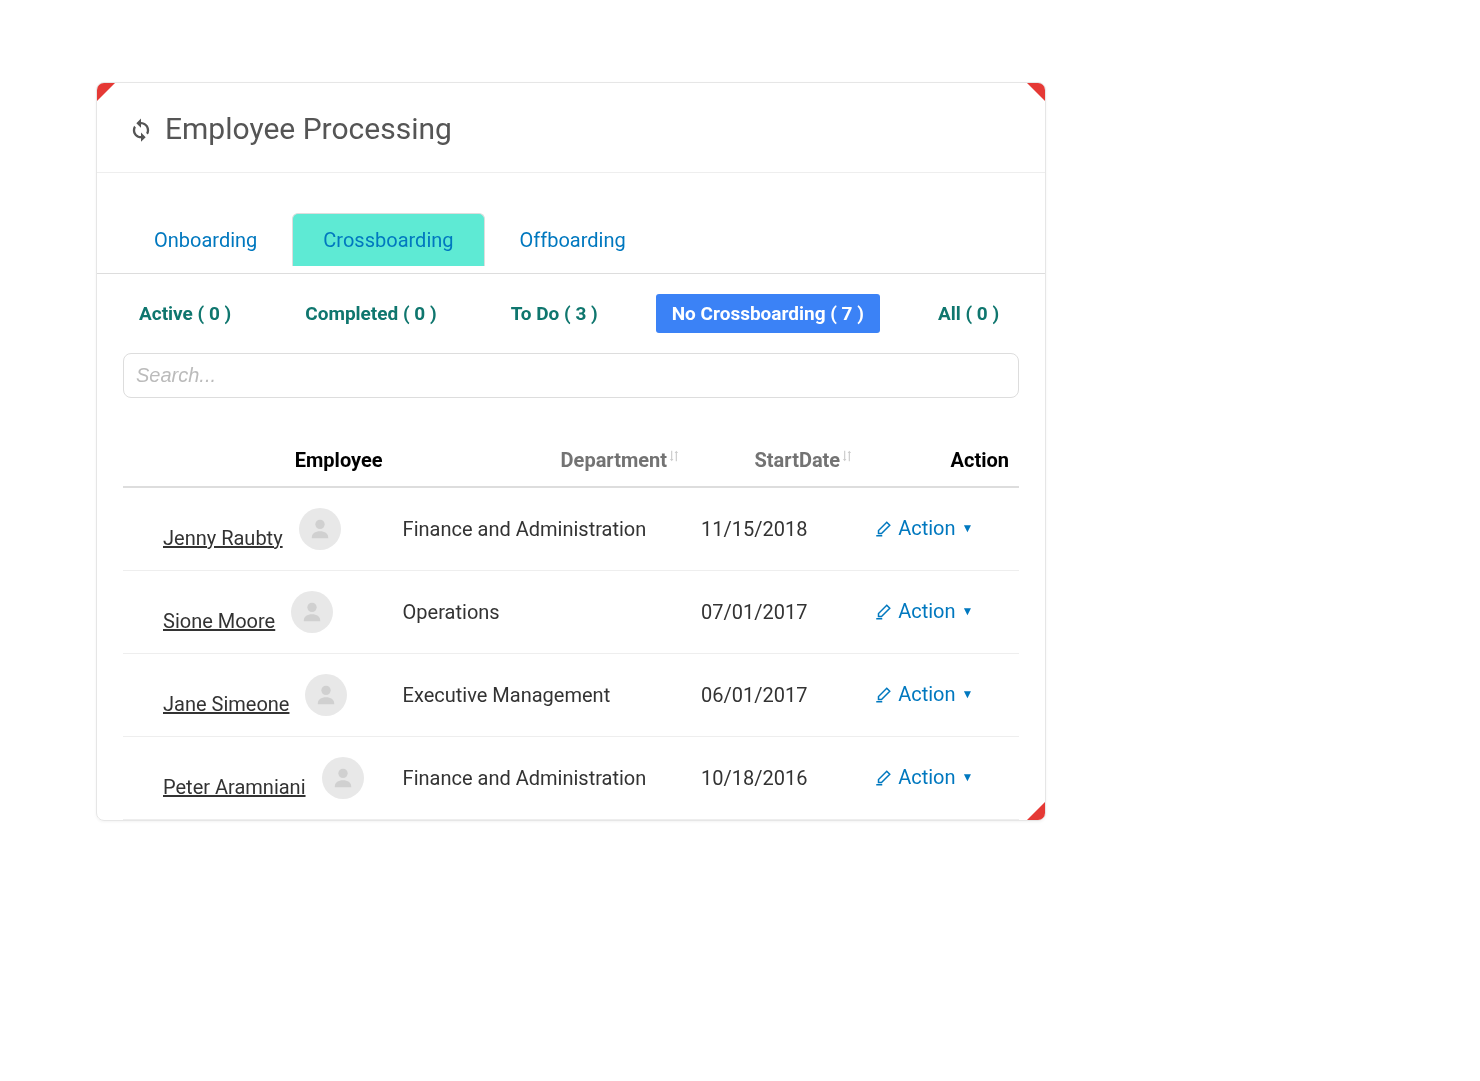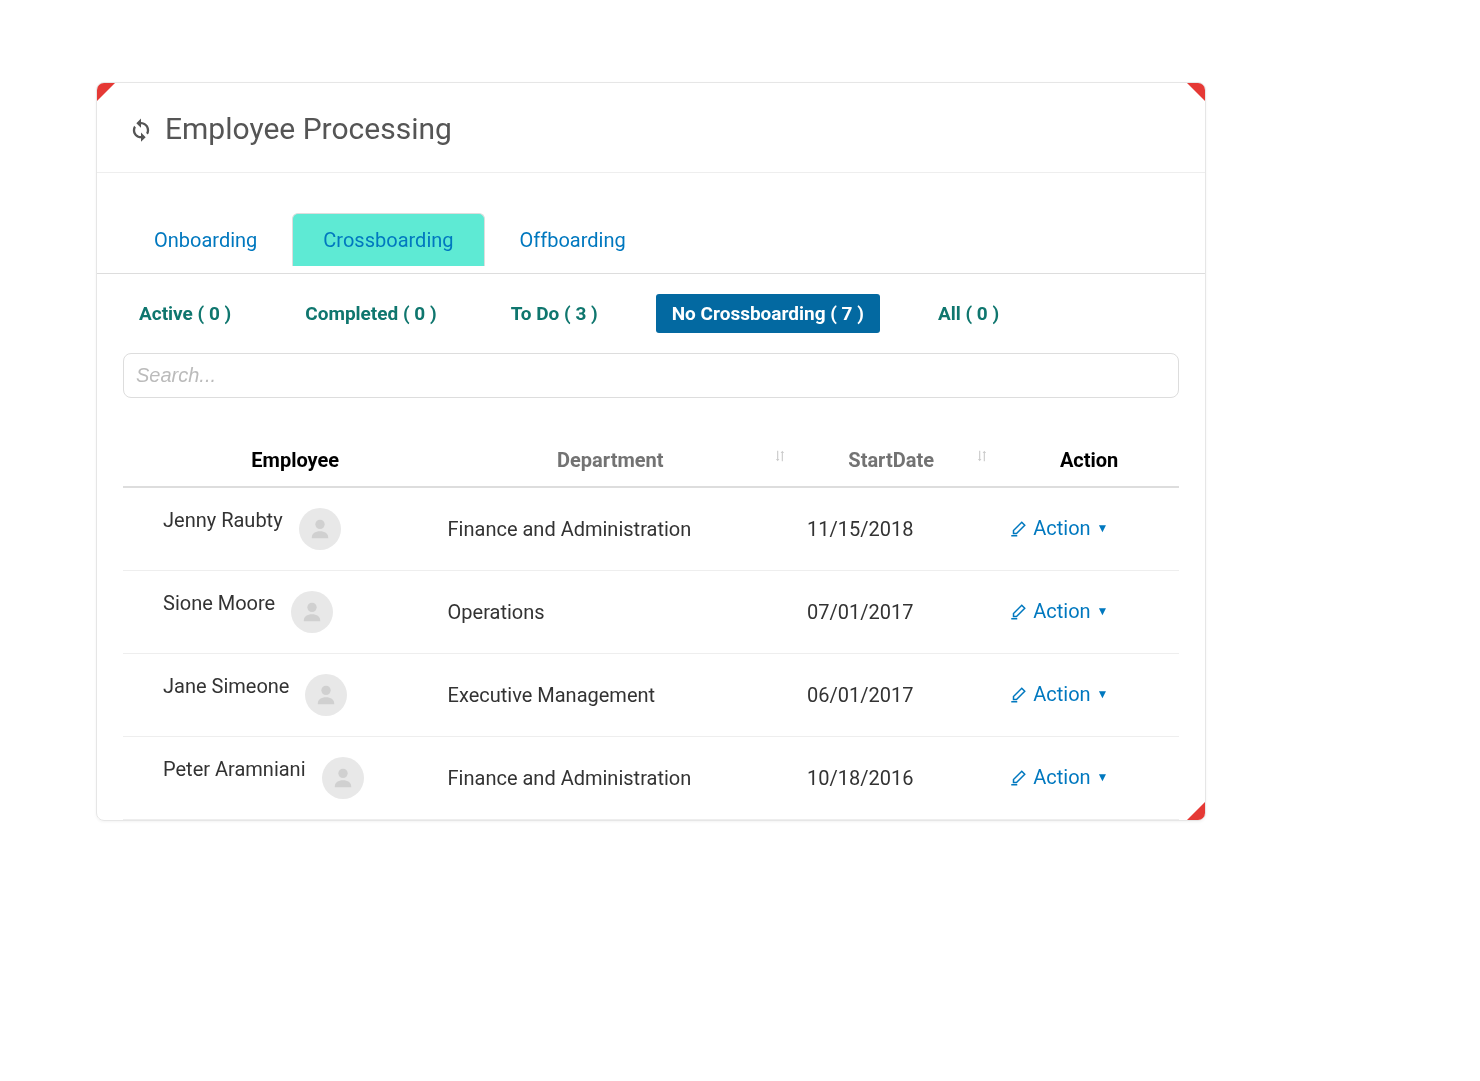--- a/index.html
+++ b/index.html
@@ -7,21 +7,21 @@
     font-family: -apple-system, BlinkMacSystemFont, "Segoe UI", Roboto, "Helvetica Neue", Arial, sans-serif;
     background: #fff;
     width: 1480px;
     height: 1081px;
     position: relative;
   }
   .card {
     position: absolute;
     top: 82px;
     left: 96px;
-    width: 1110px;
+    width: 950px;
     border: 1px solid #e6e6e6;
     border-radius: 8px;
     overflow: hidden;
     box-shadow: 0 1px 3px rgba(0,0,0,0.05);
   }
   .corner-tl, .corner-tr, .corner-br {
     position: absolute;
     width: 0; height: 0;
   }
   .corner-tl {
@@ -85,21 +85,21 @@
   }
   .tabs-secondary .filter {
     font-size: 19px;
     font-weight: 700;
     color: #0f766e;
     cursor: pointer;
     padding: 8px 16px;
     border-radius: 3px;
   }
   .tabs-secondary .filter.active {
-    background: #0369a1;
+    background: #3b82f6;
     color: #fff;
   }
   .search-wrap {
     padding: 0 26px 0 26px;
   }
   .search-input {
     width: 100%;
     padding: 10px 12px;
     font-size: 20px;
     font-style: italic;
@@ -111,21 +111,21 @@
   .search-input::placeholder {
     color: #bbb;
     font-style: italic;
   }
   table {
     width: calc(100% - 52px);
     margin: 36px 26px 0 26px;
     border-collapse: collapse;
   }
   th {
-    text-align: center;
+    text-align: right;
     font-size: 20px;
     font-weight: 700;
     padding: 14px 10px;
     border-bottom: 2px solid #ddd;
   }
   th.sortable {
     color: #737373;
     cursor: pointer;
   }
   th .sort-icon {
@@ -135,22 +135,23 @@
   }
   td {
     padding: 20px 10px;
     border-bottom: 1px solid #eee;
     font-size: 20px;
     color: #333;
     vertical-align: middle;
   }
   .emp-cell {
     display: flex;
-    align-items: flex-start;
+    align-items: flex-end;
     gap: 16px;
+    text-decoration: underline;
   }
   .avatar {
     width: 42px;
     height: 42px;
     border-radius: 50%;
     background: #e8e8e8;
     display: inline-flex;
     align-items: center;
     justify-content: center;
     flex-shrink: 0;

